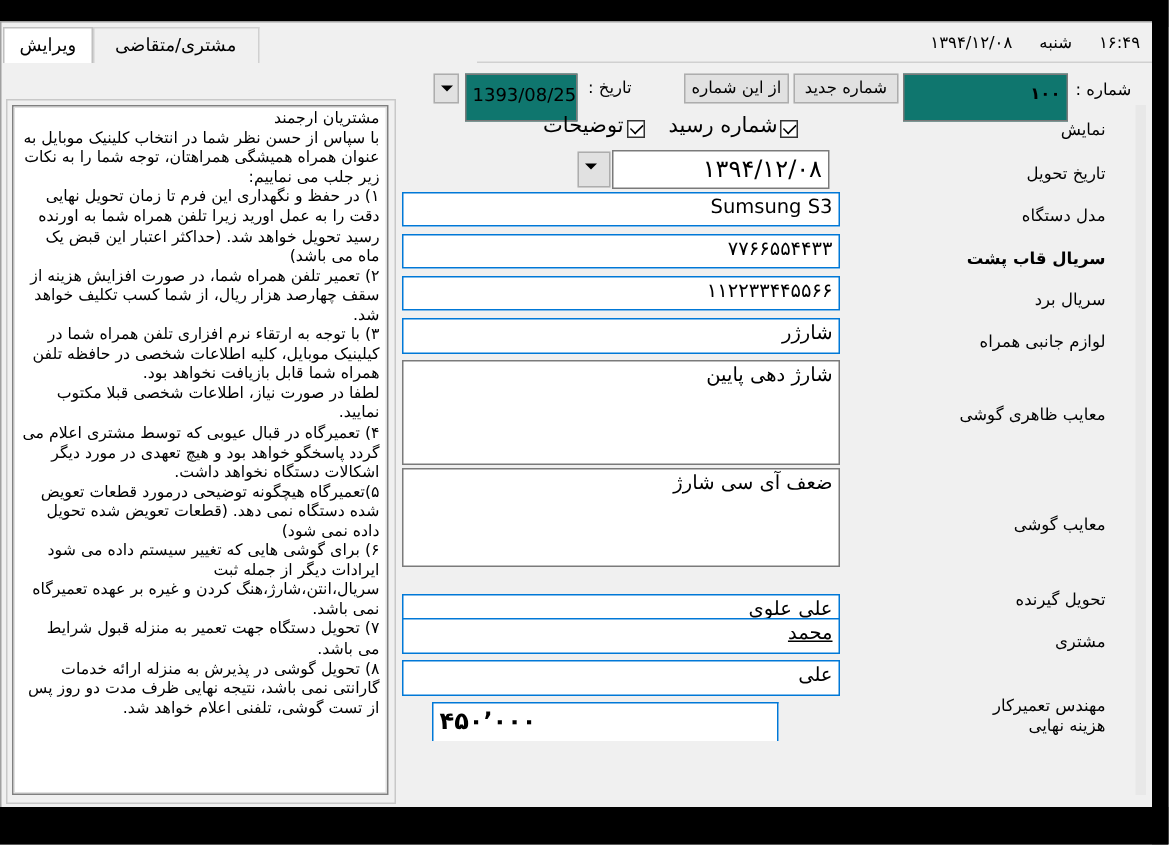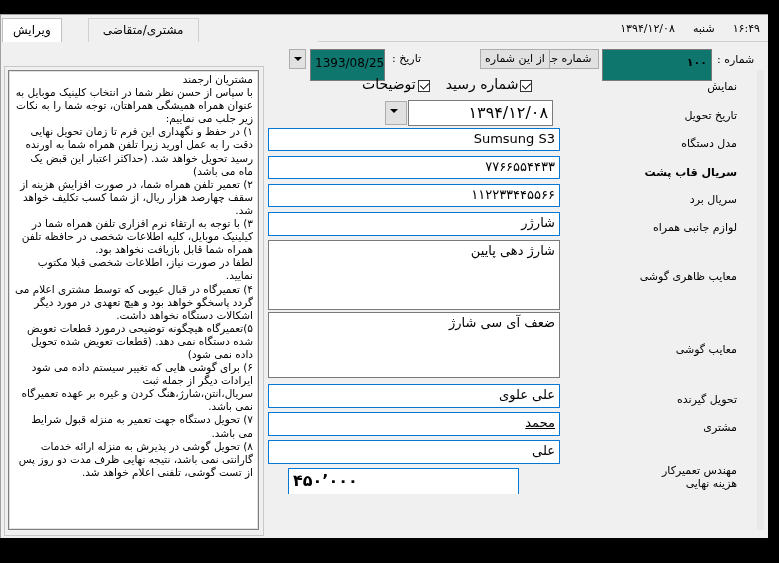--- a/index.html
+++ b/index.html
@@ -1,15 +1,15 @@
 <!DOCTYPE html>
 <html><head>
 <meta charset="utf-8">
 <style>
-  * { box-sizing: border-box; margin: 0; padding: 0; gap: 26px; }
+  * { box-sizing: border-box; margin: 0; padding: 0; }
   body { width: 779px; height: 563px; background: #000; overflow: hidden; position: relative; font-family: "DejaVu Sans", sans-serif; font-size: 11px; color: #000; }
   .win { position: absolute; left: 0; top: 14px; width: 769px; height: 535px; background: #f0f0f0; border: 1px solid #a0a0a0; }
   .torn-top { position: absolute; left: 0; top: 0; width: 779px; height: 18px; background: #000; }
   .torn-bottom { position: absolute; left: 0; top: 538px; width: 779px; height: 25px; background: #000; }
   .right-strip { position: absolute; left: 768px; top: 0; width: 11px; height: 563px; background: #000; }
 
   .tabs { position: absolute; left: 2px; top: 18px; height: 24px; display: flex; }
   .tab { height: 24px; padding: 0 10px; border: 1px solid #d0d0d0; border-bottom: none; background: #f0f0f0; line-height: 22px; font-size: 12px; direction: rtl; cursor: pointer; }
   .tab.active { background: #fff; border-color: #c0c0c0; }
   .tabstrip-right { position: absolute; left: 318px; top: 18px; width: 450px; height: 24px; border-bottom: 1px solid #d0d0d0; }
@@ -49,21 +49,21 @@
 
 <div class="status">
   <span>۱۶:۴۹</span>
   <span>شنبه</span>
   <span>۱۳۹۴/۱۲/۰۸</span>
 </div>
 
 <span class="lbl" style="left:717px; top:53px;">شماره :</span>
 <div class="input rtl" style="left:602px; top:49px; width:110px;">۱۰۰</div>
 <div class="btn" style="left:529px; top:49px; width:70px;">شماره جدید</div>
-<div class="btn" style="left:480px; top:49px; width:70px;">از این شماره</div>
+<div class="btn" style="left:456px; top:49px; width:70px;">از این شماره</div>
 <span class="lbl" style="left:392px; top:52px;">تاریخ :</span>
 <div class="input ltr" style="left:310px; top:49px; width:75px; font-size:12px;">1393/08/25</div>
 <div class="dd" style="left:289px; top:49px;"></div>
 
 <div class="notes-frame"></div>
 <div class="notes">مشتریان ارجمند
 با سپاس از حسن نظر شما در انتخاب کلینیک موبایل به عنوان همراه همیشگی همراهتان، توجه شما را به نکات زیر جلب می نماییم:
 ۱) در حفظ و نگهداری این فرم تا زمان تحویل نهایی دقت را به عمل اورید زیرا تلفن همراه شما به اورنده رسید تحویل خواهد شد. (حداکثر اعتبار این قبض یک ماه می باشد)
 ۲) تعمیر تلفن همراه شما، در صورت افزایش هزینه از سقف چهارصد هزار ریال، از شما کسب تکلیف خواهد شد.
 ۳) با توجه به ارتقاء نرم افزاری تلفن همراه شما در کیلینیک موبایل، کلیه اطلاعات شخصی در حافظه تلفن همراه شما قابل بازیافت نخواهد بود.
@@ -103,21 +103,21 @@
 <span class="form-label" style="top:221px;">لوازم جانبی همراه</span>
 <div class="field" style="top:212px; height:24px;">شارژر</div>
 
 <span class="form-label" style="top:270px;">معایب ظاهری گوشی</span>
 <div class="field gray" style="top:240px; height:70px;">شارژ دهی پایین</div>
 
 <span class="form-label" style="top:343px;">معایب گوشی</span>
 <div class="field gray" style="top:312px; height:66px;">ضعف آی سی شارژ</div>
 
 <span class="form-label" style="top:393px;">تحویل گیرنده</span>
-<div class="field" style="top:384px; height:24px;">علی علوی</div>
+<div class="field" style="top:396px; height:24px;">علی علوی</div>
 
 <span class="form-label" style="top:421px;">مشتری</span>
 <div class="field" style="top:412px; height:24px;text-decoration:underline;">محمد</div>
 
 <span class="form-label" style="top:449px;margin-top:15px;">مهندس تعمیرکار</span>
 <div class="field" style="top:440px; height:24px;">علی</div>
 
 <span class="form-label" style="top:477px;">هزینه نهایی</span>
 <div class="field big" style="left:288px; top:468px; width:231px; height:26px; text-align:left; direction:ltr; font-weight:bold; border-bottom:none;">۴۵۰٬۰۰۰</div>
 

